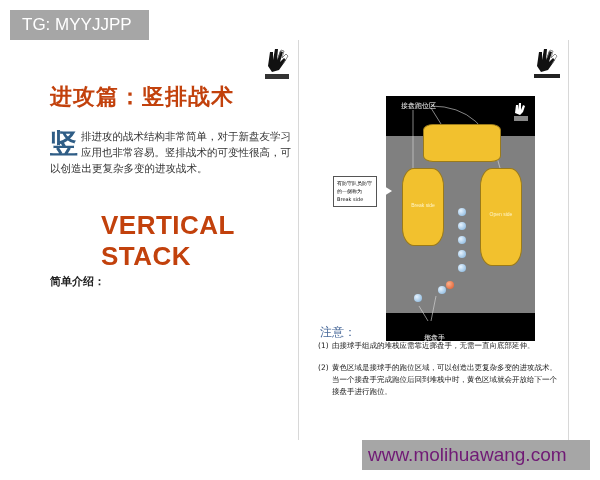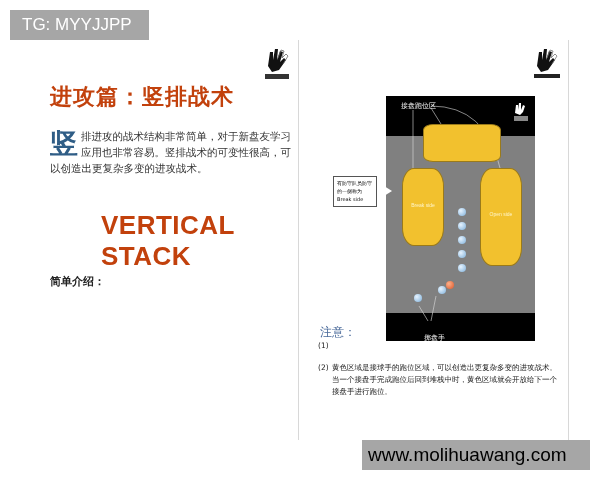--- a/index.html
+++ b/index.html
@@ -9,21 +9,21 @@
     font-family:"DejaVu Sans", "Liberation Sans", sans-serif;
   }
   .watermark-top {
     position:absolute; left:10px; top:10px; width:139px; height:30px;
     background:#a6a6a6; color:#ffffff;
     font-family:"Liberation Sans", sans-serif; font-size:17px;
     line-height:30px; padding-left:12px; box-sizing:border-box;
   }
   .watermark-bottom {
     position:absolute; left:362px; top:440px; width:228px; height:30px;
-    background:#a6a6a6; color:#000000;
+    background:#a6a6a6; color:#701a75;
     font-family:"Liberation Sans", sans-serif; font-size:19px;
     line-height:30px; padding-left:6px; box-sizing:border-box;
   }
   .page {
     position:absolute; background:#fff;
   }
   .page-left { left:28px; top:40px; width:270px; height:400px; border-right:1px solid #d8d8d8; }
   .page-right { left:300px; top:40px; width:268px; height:400px; border-right:1px solid #d8d8d8; }
 
   .logo {
@@ -167,20 +167,21 @@
     <div class="diag-label" style="left:38px; top:226px;margin-top:11px;">掷盘手</div>
   </div>
   <div class="callout">有防守队员防守的一侧称为 Break side</div>
   <div class="callout-arrow-shaft"></div>
   <div class="callout-arrow" style="left:84px;"></div>
 
   <div class="note-head">注意：</div>
   <div class="note-list">
     <div class="note-item">
       <span class="note-num">(1)</span>
+      <span>由接球手组成的堆栈应需靠近掷盘手，无需一直向底部延伸。</span>
     </div>
     <div class="note-item">
       <span class="note-num">(2)</span>
       <span>黄色区域是接球手的跑位区域，可以创造出更复杂多变的进攻战术。当一个接盘手完成跑位后回到堆栈中时，黄色区域就会开放给下一个接盘手进行跑位。</span>
     </div>
   </div>
 </div>
 
 <div class="watermark-top">TG: MYYJJPP</div>
 <div class="watermark-bottom">www.molihuawang.com</div>

